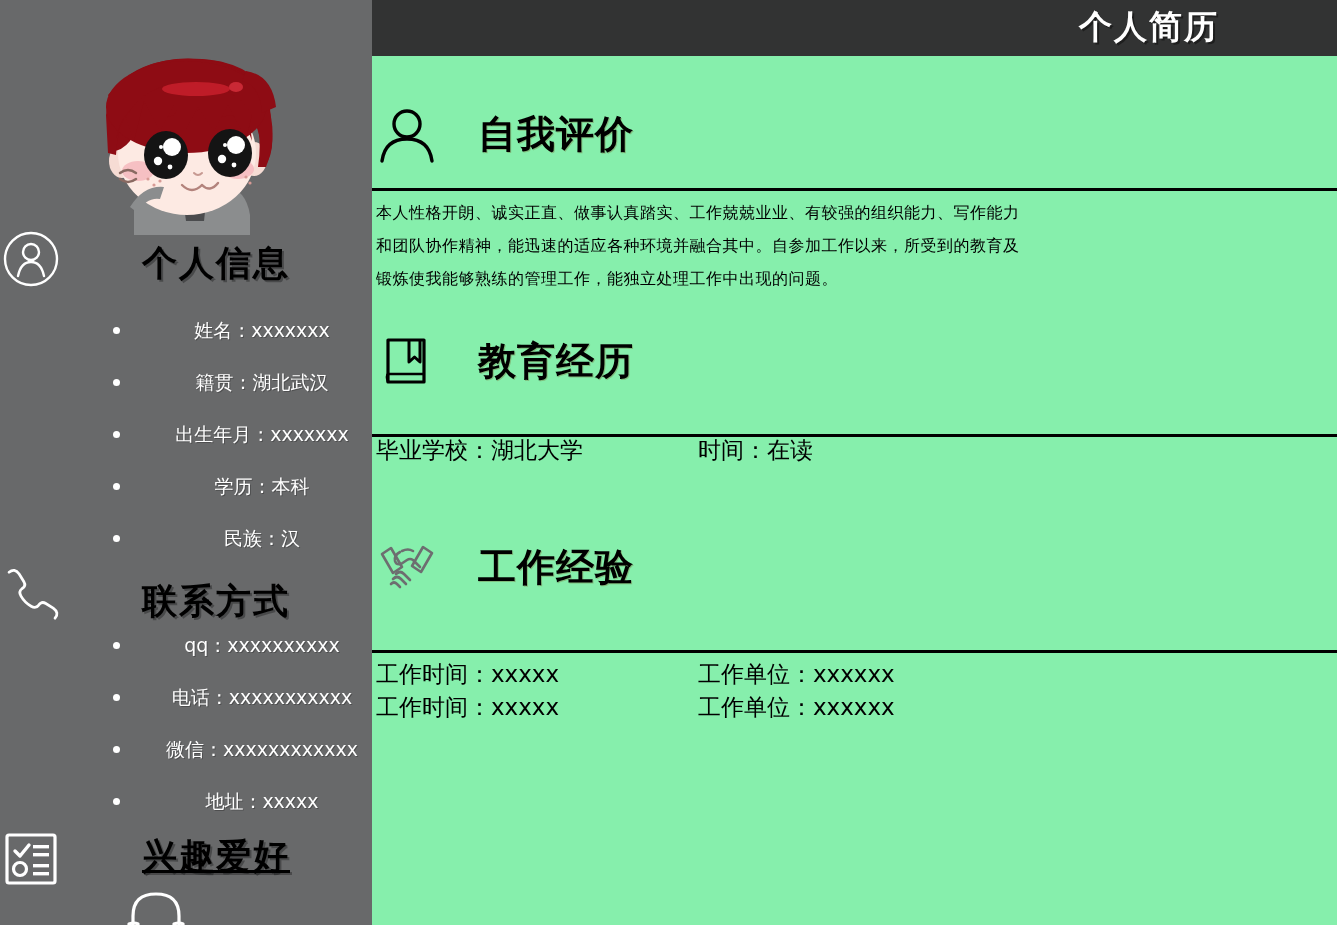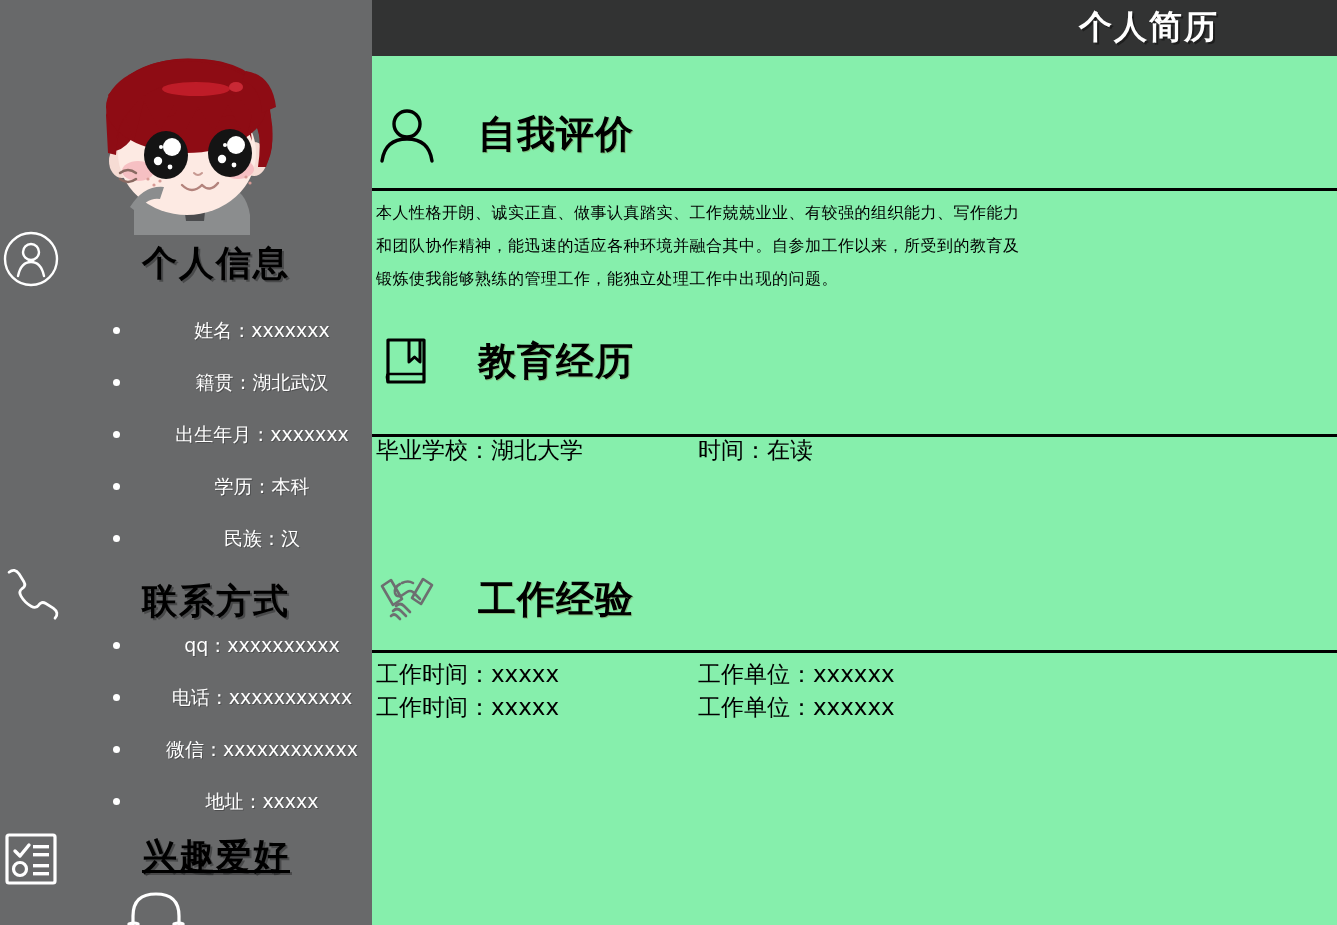--- a/index.html
+++ b/index.html
@@ -346,21 +346,21 @@
           <path d="M31 8 L31 30 L36.5 25 L42 30 L42 8" fill="none" stroke="#000000" stroke-width="3" stroke-linejoin="round"></path>
         </svg>
       </span>
       <span class="sec-title">教育经历</span>
     </div>
     <div class="divider" style="top:434px;"></div>
     <div class="row" style="top:434px;">
       <span class="cell-a">毕业学校：湖北大学</span><span class="cell-b">时间：在读</span>
     </div>
 
-    <div class="sec-head" style="top:570px;">
+    <div class="sec-head" style="top:538px;">
       <span class="sec-icon">
         <svg viewBox="0 0 58 58" xmlns="http://www.w3.org/2000/svg">
           <g fill="none" stroke="#6d6e70" stroke-width="2.6" stroke-linejoin="round" stroke-linecap="round">
             <path d="M4 16 L13 10 L24 29 L15 35 Z"></path>
             <path d="M54 15 L45 9 L34 28 L43 34 Z"></path>
             <path d="M24 13 q6 -3 11 0"></path>
             <path d="M22 14 q-6 3 -5 9 q1 4 6 3 l6 -4 q3 -2 6 0 l7 7"></path>
             <path d="M18 36 q4 -4 8 0 l6 6"></path>
             <path d="M15 41 q4 -4 8 0 l5 5"></path>
             <path d="M13 46 q3 -3 6 0 l3 3"></path>

